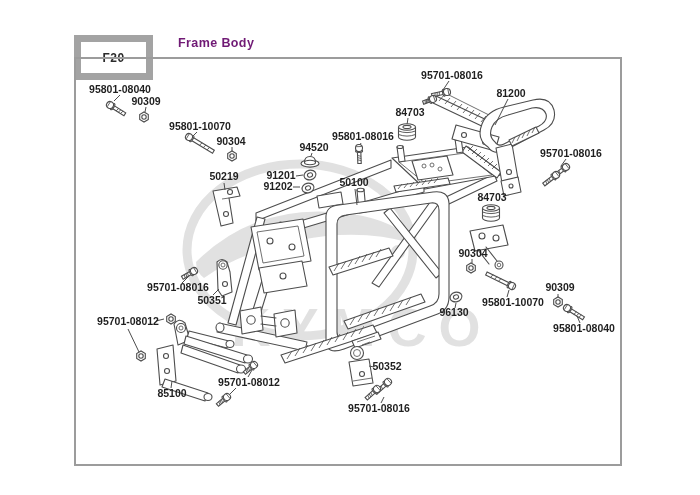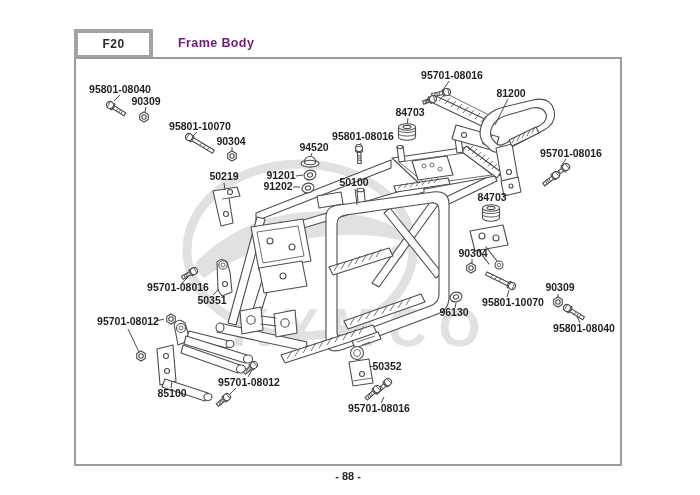--- a/index.html
+++ b/index.html
@@ -1,22 +1,22 @@
 <!DOCTYPE html>
 <html><head>
 <meta charset="utf-8">
 <style>
   html,body{margin:0;padding:0;background:#fff;}
   body{width:700px;height:495px;position:relative;overflow:hidden;
        font-family:"Liberation Sans",sans-serif;}
   .page{position:absolute;inset:0;background:#fff;}
   .content-border{position:absolute;left:74px;top:57px;width:548px;height:409px;
        border:2px solid #9c9c9c;box-sizing:border-box;background:transparent;}
-  .code-box{position:absolute;left:74px;top:29px;width:79px;height:30px;
-       border:4px solid #a3a3a3;box-sizing:border-box;display:flex;
+  .code-box{position:absolute;left:74px;top:35px;width:79px;height:45px;
+       border:7px solid #a3a3a3;box-sizing:border-box;display:flex;
        align-items:center;justify-content:center;background:#fff;}
   .code-box span{font-size:12px;font-weight:bold;color:#2b2b2b;letter-spacing:.5px;}
   .page-title{position:absolute;left:178px;top:36px;font-size:12.5px;
        font-weight:bold;color:#701a75;letter-spacing:.4px;}
   .page-number{position:absolute;left:74px;top:470px;width:548px;text-align:center;
        font-size:11px;font-weight:bold;color:#2b2b2b;}
   svg.diagram{position:absolute;left:0;top:0;}
   svg .art{fill:#ffffff;stroke:#4d4d4d;stroke-width:1.1;stroke-linejoin:round;}
   svg .ln{fill:none;stroke:#4d4d4d;stroke-width:1.1;stroke-linejoin:round;stroke-linecap:round;}
   svg .thin{fill:none;stroke:#4d4d4d;stroke-width:0.8;}
@@ -376,14 +376,13 @@
         <text x="178" y="291" text-anchor="middle" class="part-label" fill="#1f1f1f">95701-08016</text>
         <text x="212" y="304" text-anchor="middle" class="part-label" fill="#1f1f1f">50351</text>
         <text x="128" y="325" text-anchor="middle" class="part-label" fill="#1f1f1f">95701-08012</text>
         <text x="172" y="397" text-anchor="middle" class="part-label" fill="#1f1f1f">85100</text>
         <text x="249" y="386" text-anchor="middle" class="part-label" fill="#1f1f1f">95701-08012</text>
         <text x="387" y="370" text-anchor="middle" class="part-label" fill="#1f1f1f">50352</text>
         <text x="379" y="412" text-anchor="middle" class="part-label" fill="#1f1f1f">95701-08016</text>
       </g>
   </svg>
 
-  <div class="page-number">- 88 -</div>
 </div>
 
 </body></html>

